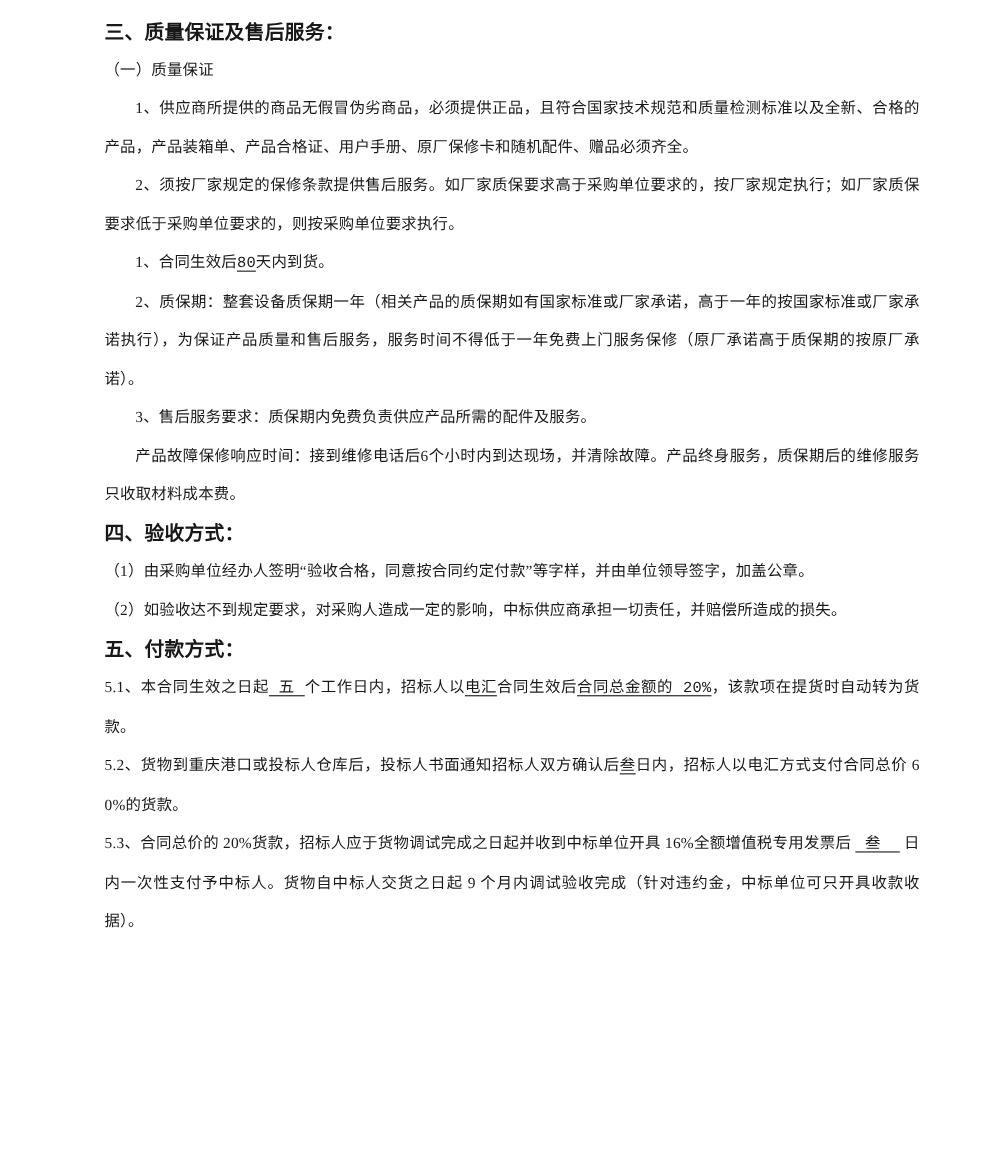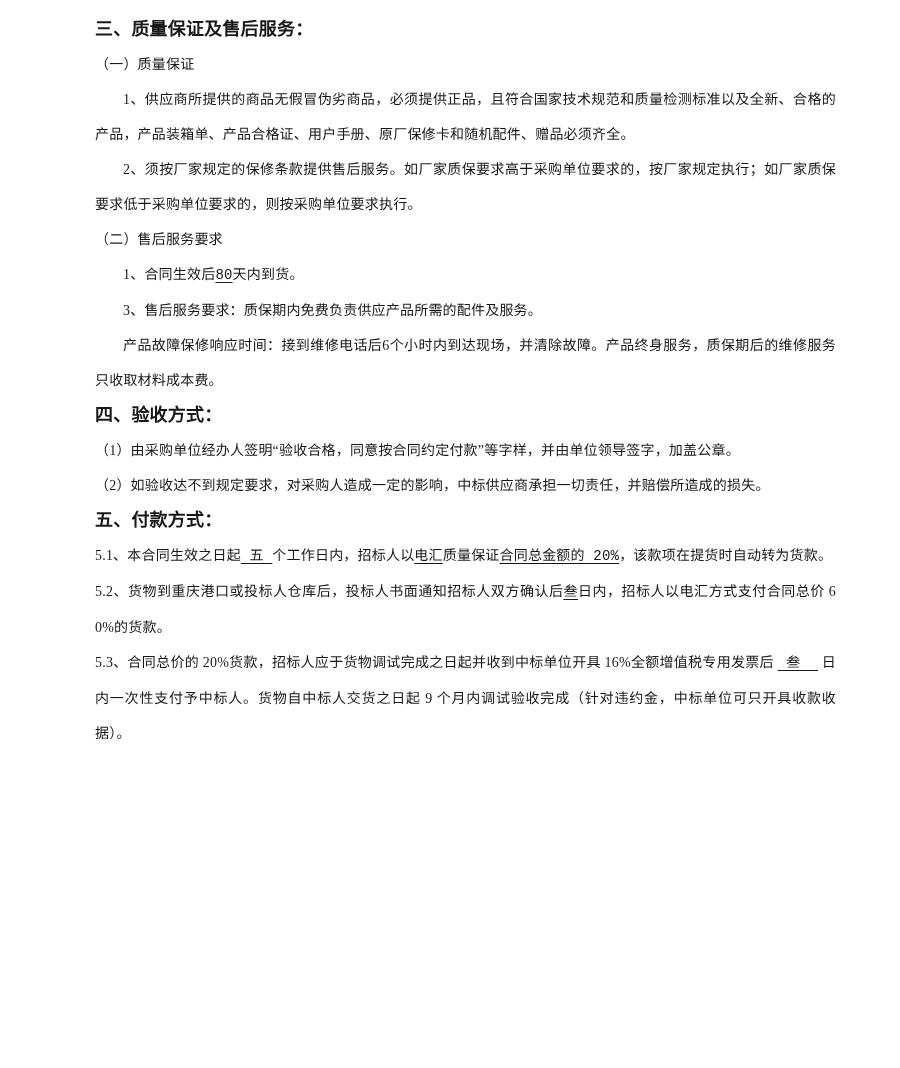--- a/index.html
+++ b/index.html
@@ -49,25 +49,25 @@
 </style>
 </head>
 <body>
 
 <div class="doc">
   <div>
       <p class="para heading"><span>三、质量保证及售后服务：</span></p>
       <p class="para plain"><span>（一）质量保证</span></p>
       <p class="para indent"><span>1、供应商所提供的商品无假冒伪劣商品，必须提供正品，且符合国家技术规范和质量检测标准以及全新、合格的产品，产品装箱单、产品合格证、用户手册、原厂保修卡和随机配件、赠品必须齐全。</span></p>
       <p class="para indent"><span>2、须按厂家规定的保修条款提供售后服务。如厂家质保要求高于采购单位要求的，按厂家规定执行；如厂家质保要求低于采购单位要求的，则按采购单位要求执行。</span></p>
-      <p class="para plain"><span>（二）售后服务要求</span></p>
       <p class="para indent"><span>1、合同生效后</span><span class="u">80</span><span>天内到货。</span></p>
+      <p class="para indent"><span>2、质保期：整套设备质保期一年（相关产品的质保期如有国家标准或厂家承诺，高于一年的按国家标准或厂家承诺执行），为保证产品质量和售后服务，服务时间不得低于一年免费上门服务保修（原厂承诺高于质保期的按原厂承诺）。</span></p>
       <p class="para indent"><span>3、售后服务要求：质保期内免费负责供应产品所需的配件及服务。</span></p>
       <p class="para indent"><span>产品故障保修响应时间：接到维修电话后6个小时内到达现场，并清除故障。产品终身服务，质保期后的维修服务只收取材料成本费。</span></p>
       <p class="para heading"><span>四、验收方式：</span></p>
       <p class="para plain"><span>（1）由采购单位经办人签明“验收合格，同意按合同约定付款”等字样，并由单位领导签字，加盖公章。</span></p>
       <p class="para plain"><span>（2）如验收达不到规定要求，对采购人造成一定的影响，中标供应商承担一切责任，并赔偿所造成的损失。</span></p>
       <p class="para heading"><span>五、付款方式：</span></p>
-      <p class="para plain"><span class="b">5.1、</span><span>本合同生效之日起</span><span class="u">&nbsp;五&nbsp;</span><span>个工作日内，招标人以</span><span class="u">电汇</span><span>质量保证</span><span class="u">合同总金额的 20%</span><span>，该款项在提货时自动转为货款。</span></p>
+      <p class="para plain"><span class="b">5.1、</span><span>本合同生效之日起</span><span class="u">&nbsp;五&nbsp;</span><span>个工作日内，招标人以</span><span class="u">电汇</span><span>合同生效后</span><span class="u">合同总金额的 20%</span><span>，该款项在提货时自动转为货款。</span></p>
       <p class="para plain"><span class="b">5.2、</span><span>货物到重庆港口或投标人仓库后，投标人书面通知招标人双方确认后</span><span class="u">叁</span><span>日内，招标人以电汇方式支付合同总价 60%的货款。</span></p>
       <p class="para plain"><span class="b">5.3、</span><span>合同总价的 20%货款，招标人应于货物调试完成之日起并收到中标单位开具 16%全额增值税专用发票后 </span><span class="u">&nbsp;叁&nbsp;&nbsp;</span><span> 日内一次性支付予中标人。货物自中标人交货之日起 9 个月内调试验收完成（针对违约金，中标单位可只开具收款收据）。</span></p>
     </div>
 </div>
 
 </body></html>

